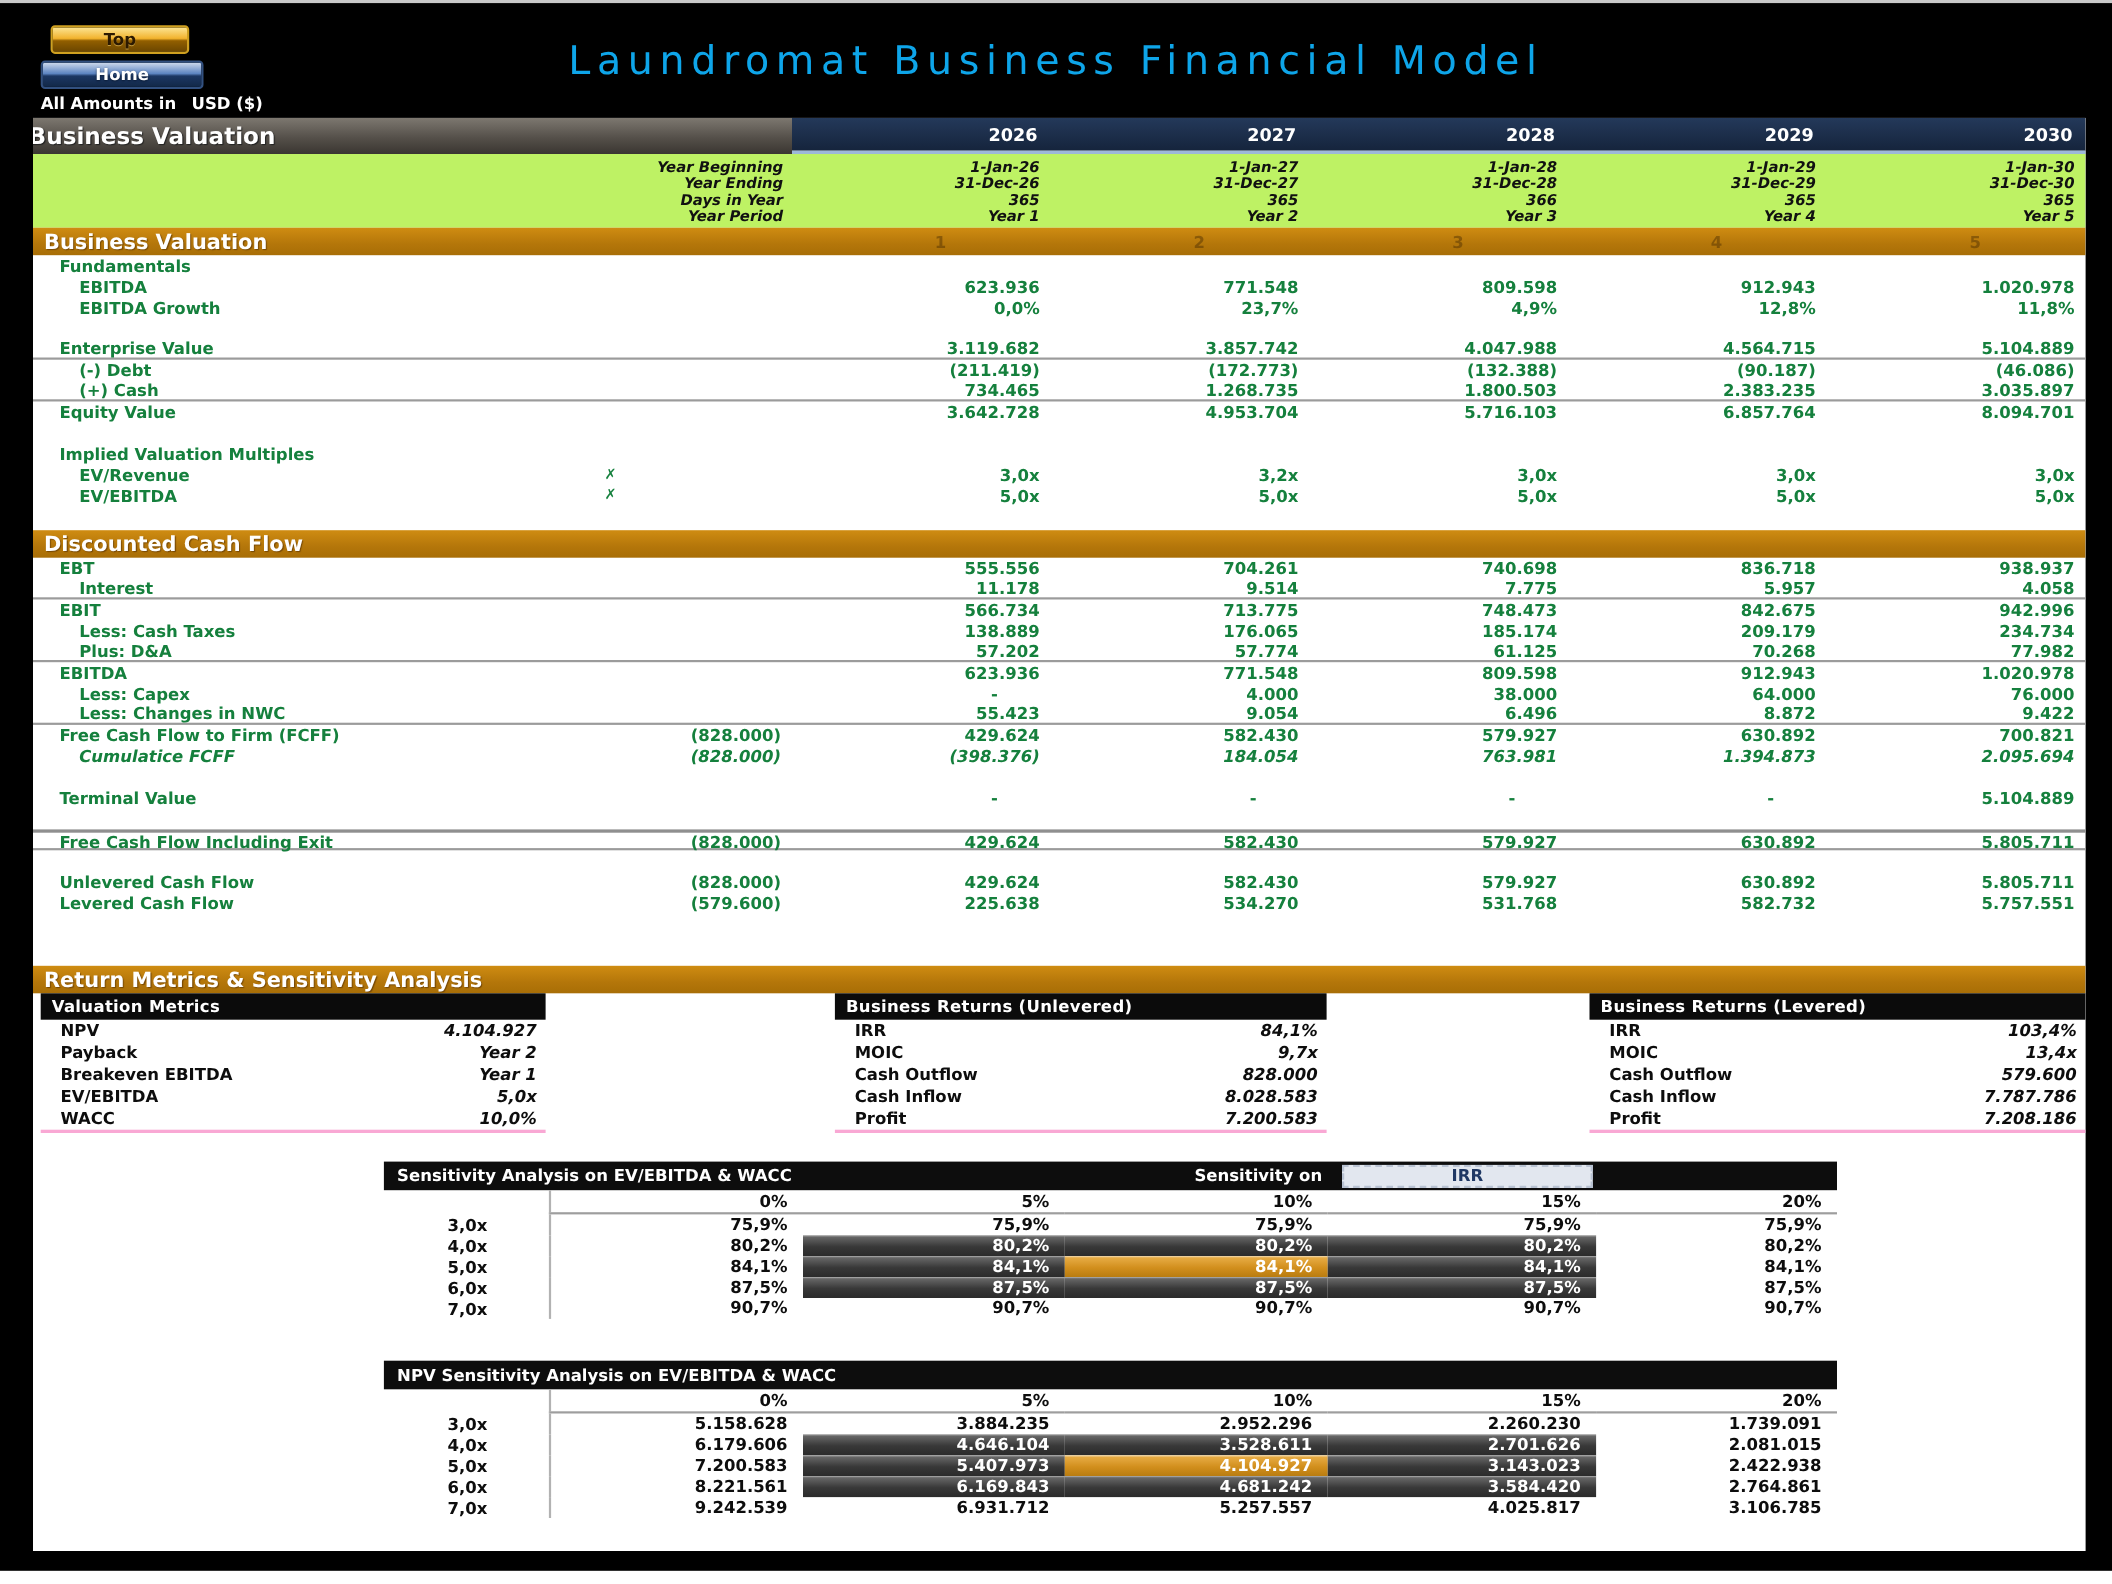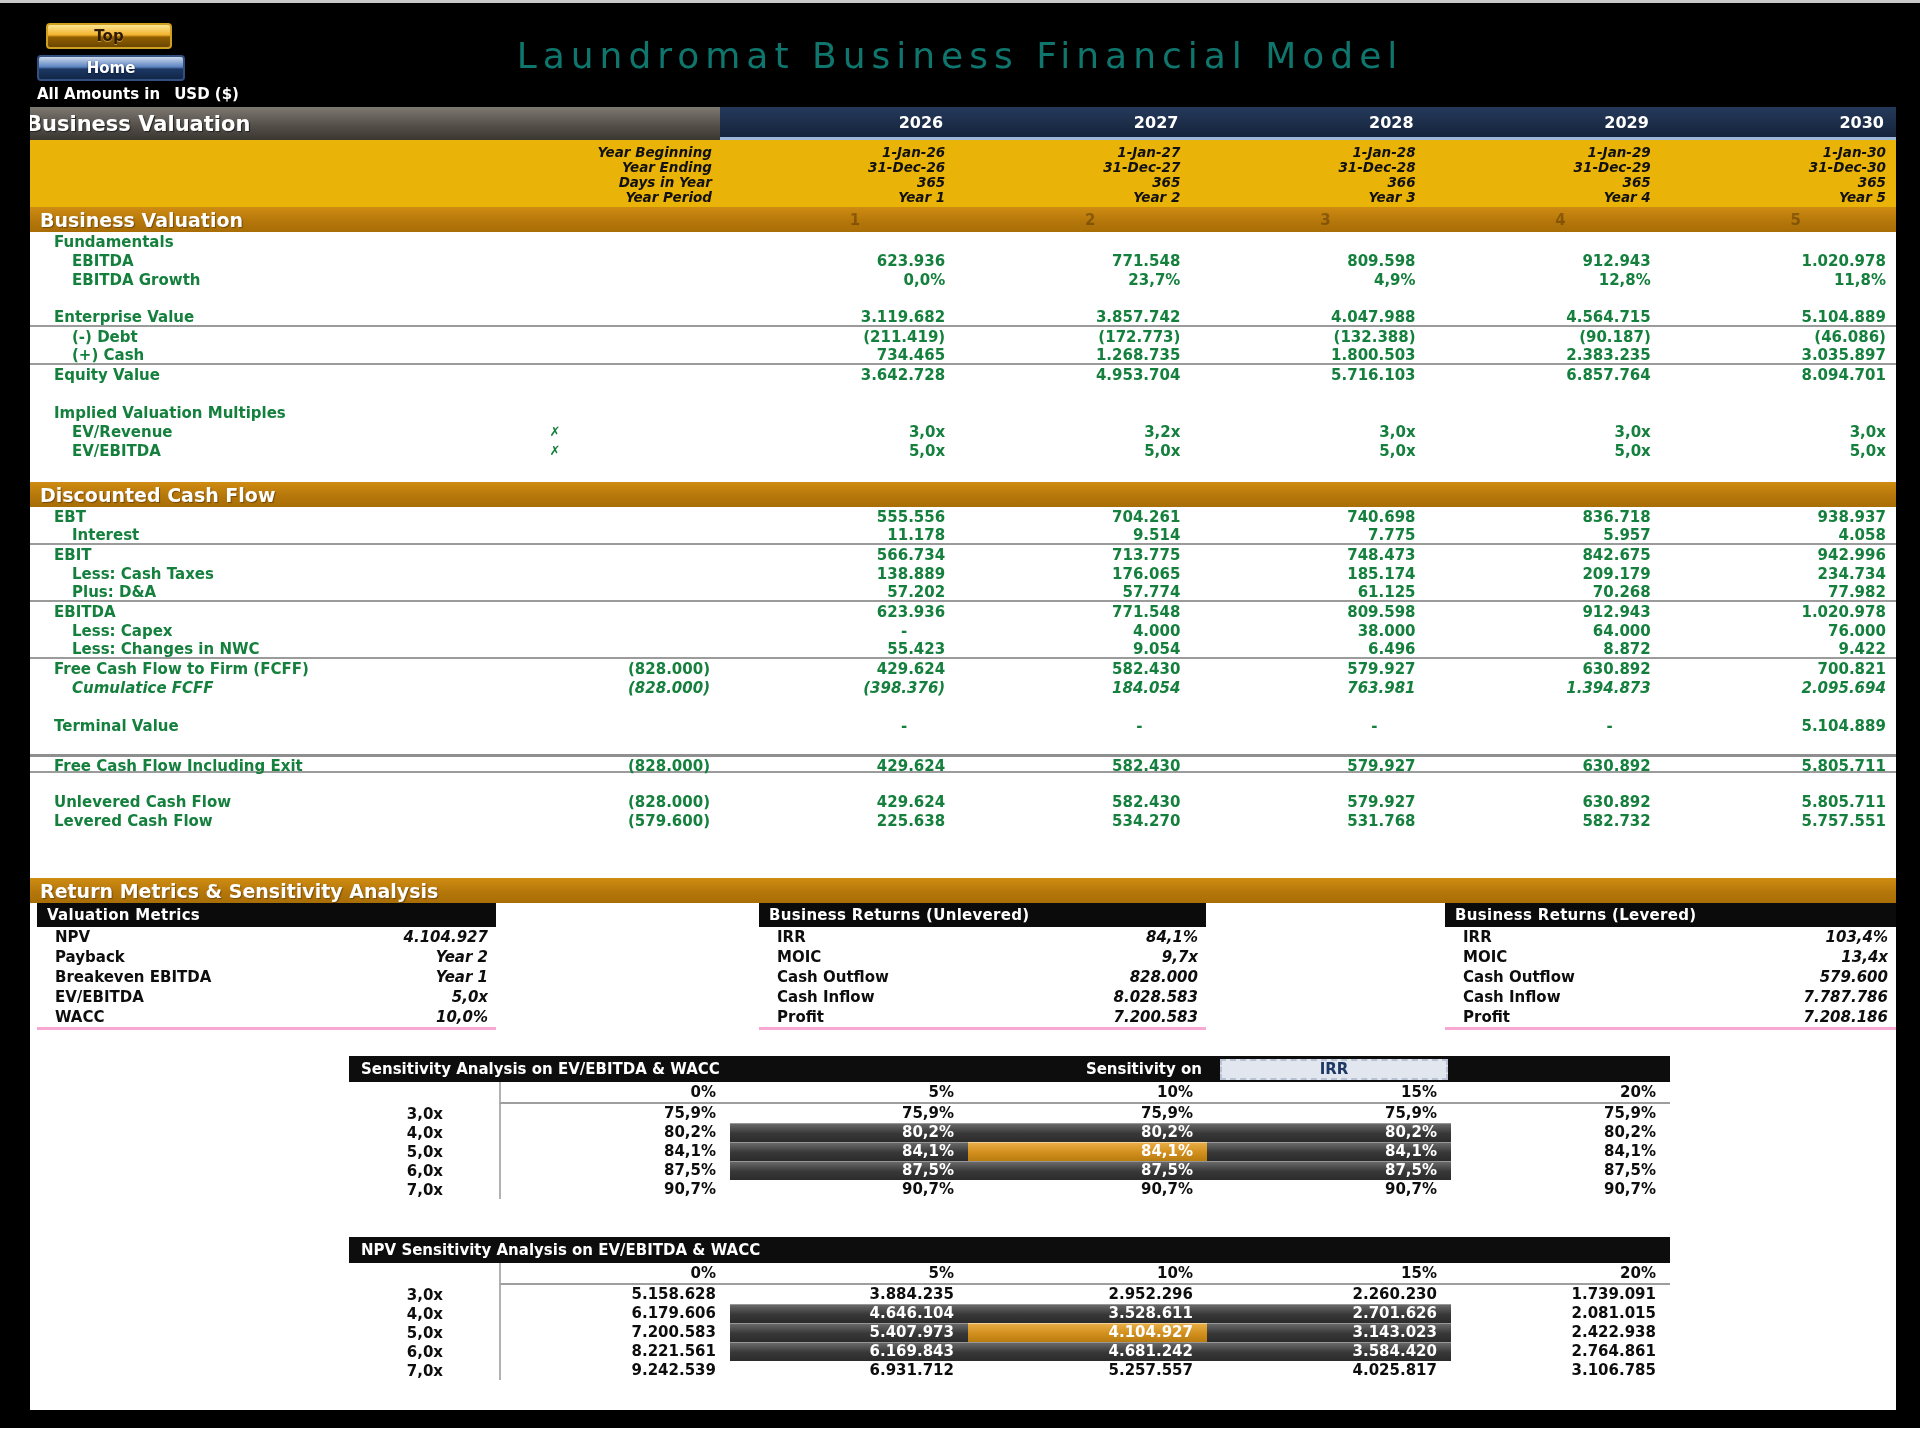--- a/index.html
+++ b/index.html
@@ -9,38 +9,38 @@
   
   .hdr{position:relative;height:104px;background:#000}
   .btn{position:absolute;display:flex;align-items:center;justify-content:center;
     font-weight:bold;border-radius:4px;cursor:pointer}
   .btn-top{left:46px;top:20px;width:126px;height:26px;font-size:15px;color:#2d1a00;
     background:linear-gradient(#fce492 0%,#f2b32e 45%,#925f00 55%,#6b4600 100%);
     border:2px solid #cfa020;text-shadow:0 1px 0 rgba(255,220,120,.5)}
   .btn-home{left:37px;top:52px;width:148px;height:26px;font-size:15px;color:#fff;
     background:linear-gradient(#ccd8eb 0%,#5c84c1 45%,#1c3763 55%,#122848 100%);
     border:2px solid #32507f;text-shadow:0 1px 2px #0a1a33}
-  .title{position:absolute;left:0;right:0;top:32px;text-align:center;color:#0f766e;
+  .title{position:absolute;left:0;right:0;top:32px;text-align:center;color:#0ea5e9;
     font-size:36px;letter-spacing:6px;font-weight:normal}
   .amounts{position:absolute;left:37px;bottom:4px;color:#fff;font-size:15px;font-weight:bold}
   .amounts .cur{margin-left:14px}
   
   .sheet{margin-left:30px;width:1866px;height:1303px;background:#fff;overflow:hidden}
   .wide{margin-left:-16px;width:1882px}
   
   .colhead{display:flex;height:33px}
   .colhead-left{width:706px;background:linear-gradient(#7d7870,#55504a 55%,#3a3631);
     color:#fff;font-weight:bold;font-size:21px;display:flex;align-items:center;
     padding-left:12px;text-shadow:1px 1px 1px #222}
   .colhead-right{flex:1;background:linear-gradient(#24395a,#15243c);
     border-bottom:3px solid #9db8d8;display:grid;grid-template-columns:repeat(5,1fr);
     align-items:center;color:#fff;font-weight:bold;font-size:16px}
   .colhead-right span{text-align:right;padding-right:12px}
   
-  .dates{background:#eab308;padding:4px 0 3px}
+  .dates{background:#bef264;padding:4px 0 3px}
   .date-row{display:grid;grid-template-columns:706px repeat(5,235.2px);height:15px;
     align-items:center;font-size:13.5px;font-weight:bold;font-style:italic;color:#111}
   .date-row .lab{text-align:right;padding-right:8px}
   .date-row .val{text-align:right;padding-right:10px}
   
   .secbar{height:25px;background:linear-gradient(#cf8c12,#b4760a 60%,#a86e06);
     color:#fff;font-weight:bold;font-size:19px;display:flex;align-items:center;
     padding-left:26px;text-shadow:1px 1px 1px rgba(60,30,0,.5)}
   .secbar.grid{display:grid;grid-template-columns:706px repeat(5,235.2px);padding-left:0}
   .secbar.grid .t{padding-left:26px}

